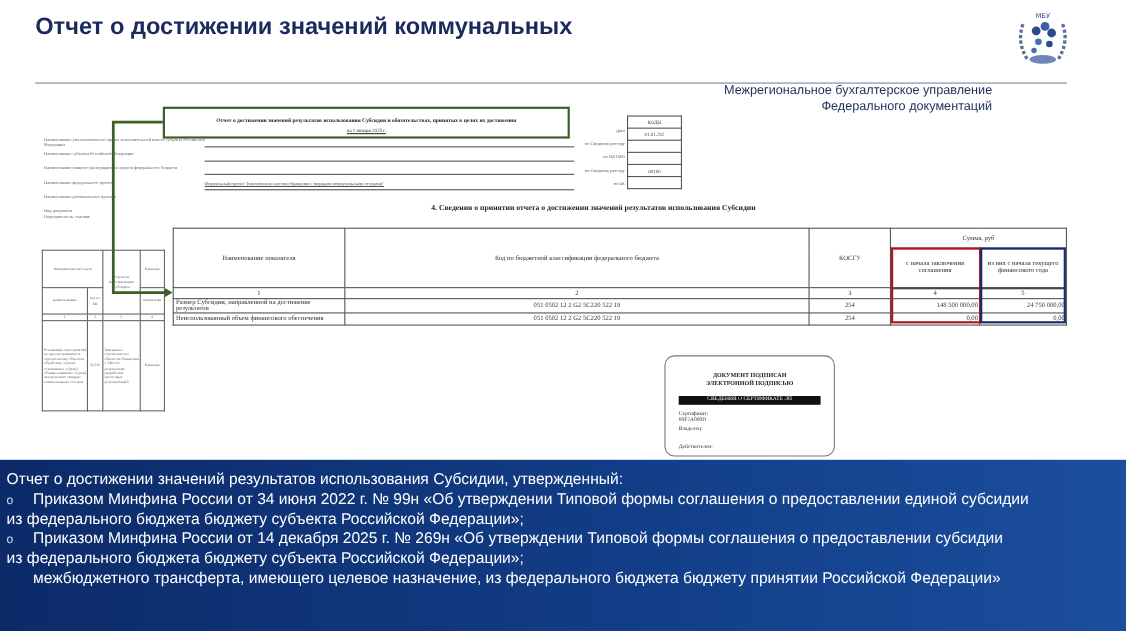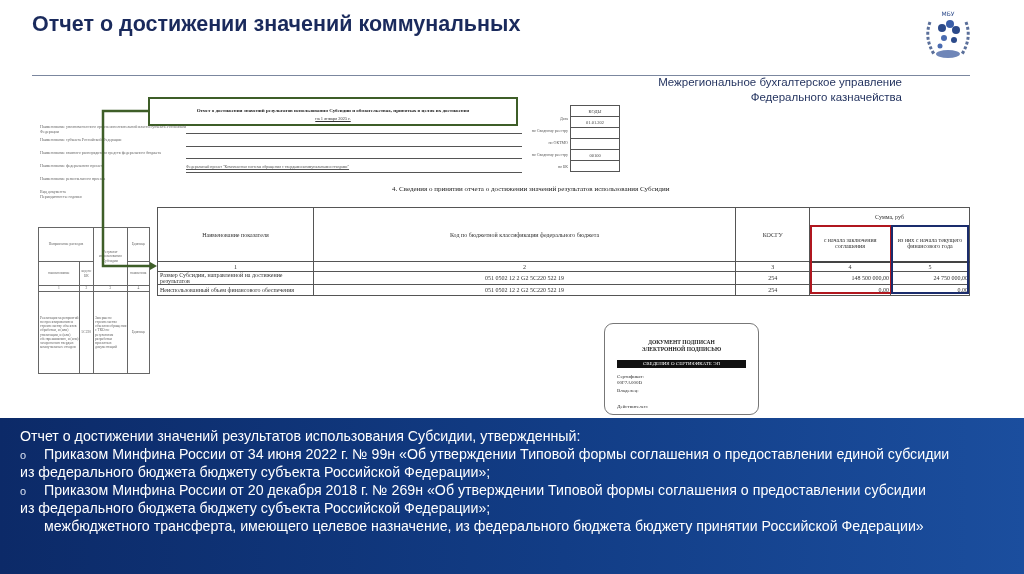--- a/index.html
+++ b/index.html
@@ -37,21 +37,21 @@
   .form-labels { position: absolute; left: 40px; top: 124px; width: 160px; }
   .form-labels div { font-size: 4px; line-height: 5px; color: #666; font-family: "Liberation Serif", serif; }
   .form-line { position: absolute; left: 186px; height: 1px; background: #555; }
   .right-label { position: absolute; font-size: 4px; color: #555; font-family: "Liberation Serif", serif; text-align: right; }
 
   .codes-table { position: absolute; left: 570px; top: 105px; width: 50px; border-collapse: collapse; }
   .codes-table td { border: 1px solid #555; height: 11px; font-size: 4.5px; text-align: center; font-family: "Liberation Serif", serif; color: #444; }
 
   .section-title {
     position: absolute; left: 392px; top: 185px; font-family: "Liberation Serif", serif;
-    font-weight: normal; font-size: 7px; color: #222;
+    font-weight: bold; font-size: 7px; color: #222;
   }
 
   
   .main-table {
     position: absolute; left: 157px; top: 207px; width: 813px;
     border-collapse: collapse; font-family: "Liberation Serif", serif; color: #333;
   }
   .main-table td { border: 1px solid #555; font-size: 6px; text-align: center; vertical-align: middle; padding: 0 1px; }
   .main-table .left { text-align: left; padding-left: 2px; }
   .main-table .right { text-align: right; padding-right: 1px; }
@@ -79,35 +79,35 @@
   }
   .stamp .s1 { position: absolute; left: 0; right: 0; top: 15px; text-align: center; font-size: 5.5px; font-weight: bold; color: #222; line-height: 7px; }
   .stamp .bar { position: absolute; left: 12px; right: 12px; top: 36px; height: 8px; background: #111; color: #fff; font-size: 5px; text-align: center; line-height: 8px; }
   .stamp .f { position: absolute; left: 12px; font-size: 5px; color: #333; line-height: 6px; }
 
   
   .bottom-panel {
     position: absolute; left: 0; top: 418px; width: 1024px; height: 156px;
     background: linear-gradient(90deg, #0c2a68 0%, #123d86 55%, #1b4e9e 100%);
     color: #ffffff; font-family: "Liberation Sans", sans-serif;
-    padding: 10px 0 0 20px; font-size: 14.2px; line-height: 17.5px;
+    padding: 10px 0 0 6px; font-size: 14.2px; line-height: 17.5px;
   }
   .bottom-panel .row { white-space: nowrap; }
   .bottom-panel .bullet { display: inline-block; width: 24px; font-size: 11px; color: #d8e0f0; }
   .bottom-panel .indent { padding-left: 24px; }
 </style>
 </head>
 <body>
 
 <div class="slide-title">
   <div>Отчет о достижении значений коммунальных</div>
 </div>
 <div class="org-name">
   <div>Межрегиональное бухгалтерское управление</div>
-  <div>Федерального казначейства</div>
+  <div>Федерального документаций</div>
 </div>
 <div class="logo">
   <svg width="52" height="56" viewBox="0 0 52 56">
     <path d="M8 14 Q2 30 12 46" stroke="#5a6f9a" stroke-width="3" fill="none" stroke-dasharray="3 2"></path>
     <path d="M44 14 Q50 30 40 46" stroke="#5a6f9a" stroke-width="3" fill="none" stroke-dasharray="3 2"></path>
     <circle cx="20" cy="20" r="4" fill="#2c4a8a"></circle>
     <circle cx="28" cy="16" r="4" fill="#3a5ea8"></circle>
     <circle cx="34" cy="22" r="4" fill="#2c4a8a"></circle>
     <circle cx="22" cy="30" r="3" fill="#4a6bb0"></circle>
     <circle cx="32" cy="32" r="3" fill="#2c4a8a"></circle>
@@ -255,18 +255,18 @@
 
 <div class="bottom-panel">
   <div class="row">Отчет о достижении значений результатов использования Субсидии, утвержденный:</div>
 
   <div class="row">
     <span class="bullet">o</span><span>Приказом Минфина России от 34 июня 2022 г. № 99н «Об утверждении Типовой формы соглашения о предоставлении единой субсидии</span>
   </div>
   <div class="row">из федерального бюджета бюджету субъекта Российской Федерации»;</div>
 
   <div class="row">
-    <span class="bullet">o</span><span>Приказом Минфина России от 20 декабря 2018 г. № 269н «Об утверждении Типовой формы соглашения о предоставлении субсидии</span>
+    <span class="bullet">o</span><span>Приказом Минфина России от 14 декабря 2025 г. № 269н «Об утверждении Типовой формы соглашения о предоставлении субсидии</span>
   </div>
   <div class="row">из федерального бюджета бюджету субъекта Российской Федерации»;</div>
 
   <div class="row indent">межбюджетного трансферта, имеющего целевое назначение, из федерального бюджета бюджету принятии Российской Федерации»</div>
 </div>
 
 </body></html>

